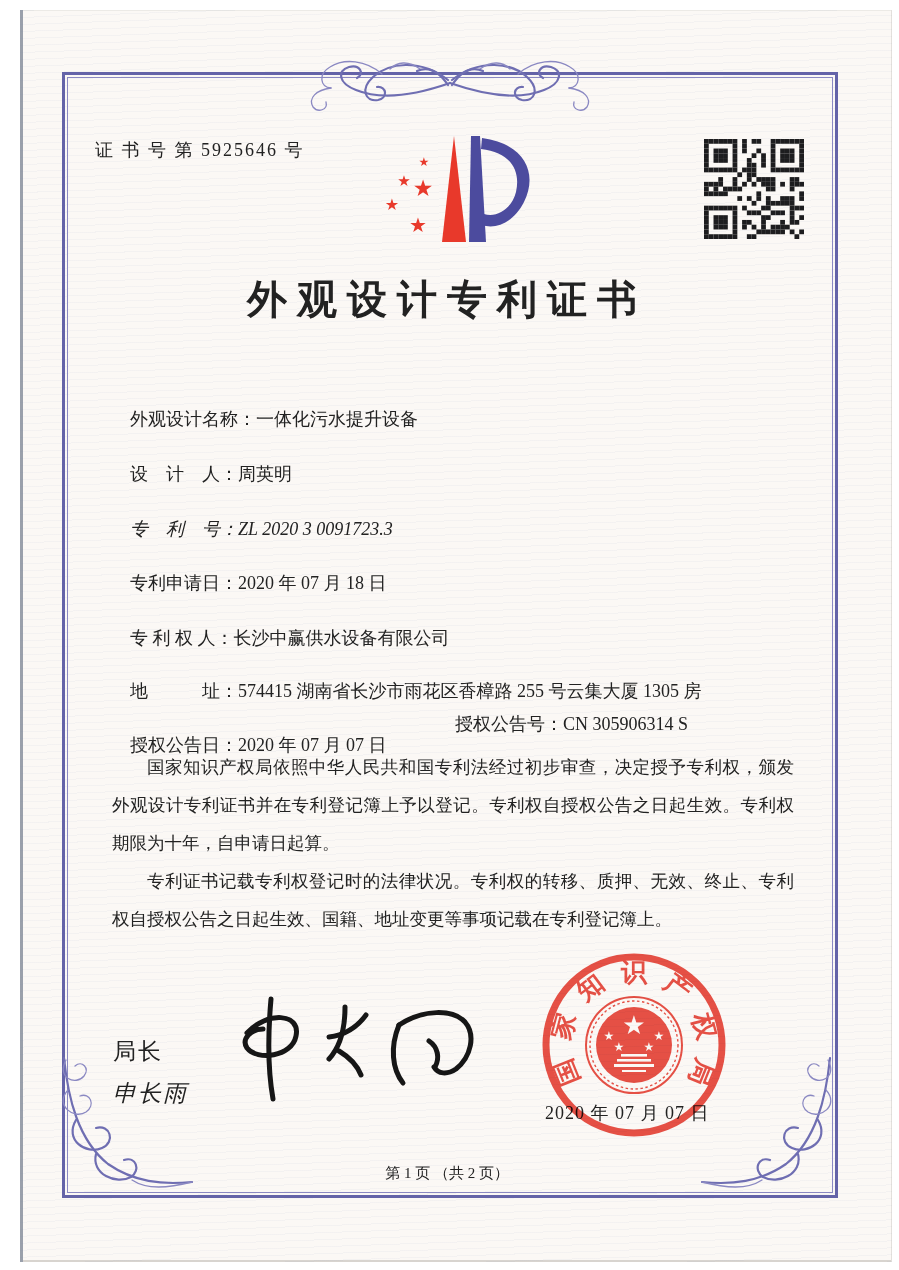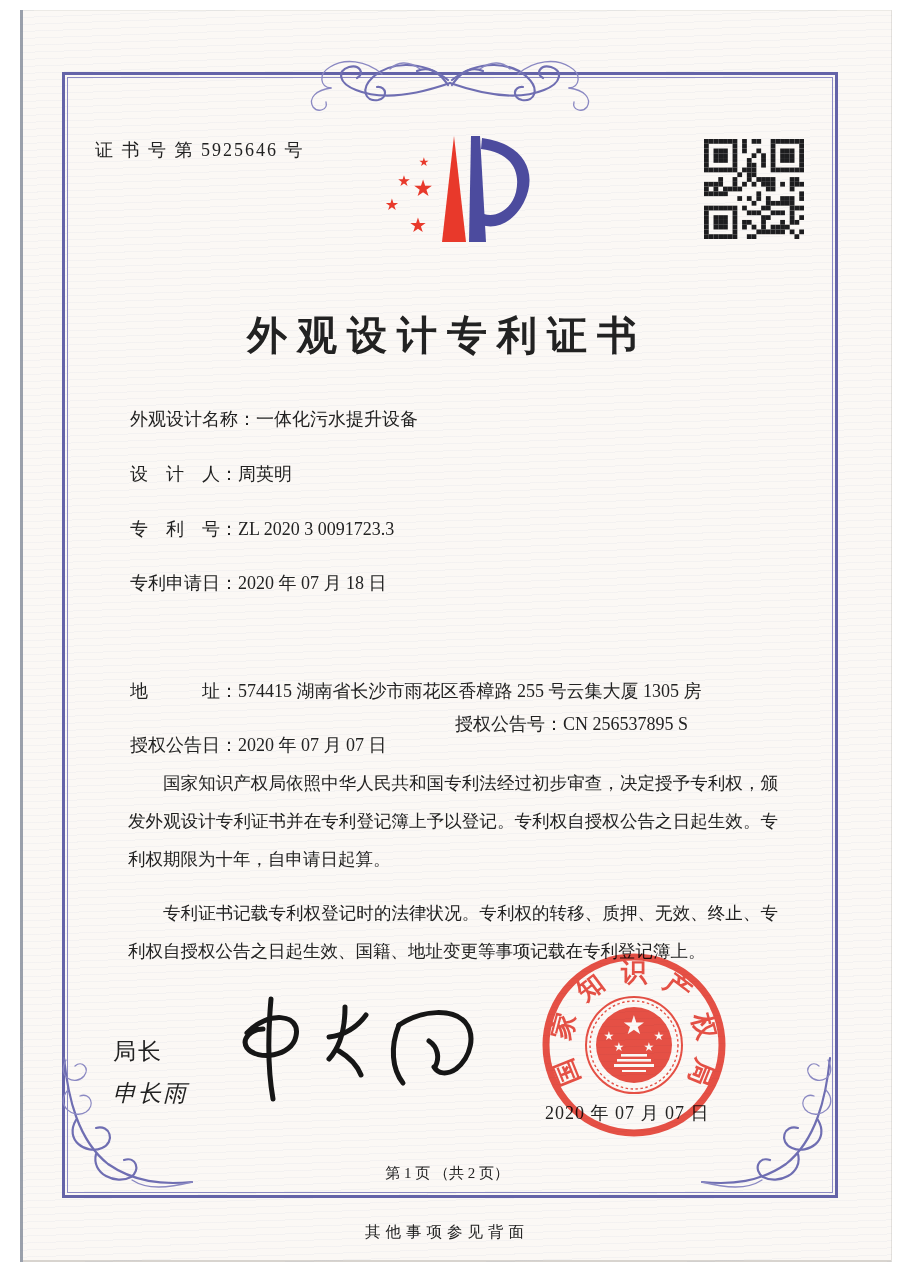--- a/index.html
+++ b/index.html
@@ -26,31 +26,31 @@
   #frame::after{
     content:"";position:absolute;inset:2px;border:1px solid #8a88c2;
   }
   .ornament{position:absolute;pointer-events:none;}
   svg .curl{fill:none;stroke:#6f6eb2;stroke-width:2.2;stroke-linecap:round;}
   svg .curl-thin{fill:none;stroke:#8a88c2;stroke-width:1.3;stroke-linecap:round;}
 
   .cert-no{position:absolute;left:95px;top:138px;font-size:18px;letter-spacing:2px;white-space:pre;}
   .title{
     position:absolute;left:62px;top:272px;width:770px;text-align:center;
-    font-size:40px;font-weight:bold;letter-spacing:10px;white-space:pre;margin-top:36px;
+    font-size:40px;font-weight:bold;letter-spacing:10px;white-space:pre;
   }
   .field-row{position:absolute;left:112px;font-size:18px;white-space:pre;width:700px;}
   .field-label{display:inline-block;}
   .field-value{display:inline;}
   .dual-second{position:absolute;left:343px;top:0;white-space:pre;}
   .paragraphs{
     position:absolute;left:112px;top:748px;width:682px;
     font-size:17.5px;line-height:38px;text-align:justify;
   }
-  .paragraphs p{margin:16px;text-indent:2em;}
+  .paragraphs p{margin:0;text-indent:2em;}
   .officer{position:absolute;left:113px;font-size:23px;letter-spacing:2px;}
   .page-info{position:absolute;left:62px;top:1164px;width:770px;text-align:center;font-size:15px;white-space:pre;}
   .back-note{position:absolute;left:62px;top:1222px;width:770px;text-align:center;font-size:15.5px;letter-spacing:5px;}
   .seal-date{position:absolute;left:545px;top:1101px;font-size:18px;letter-spacing:1px;white-space:pre;z-index:1;}
   #seal{position:absolute;left:522px;top:948px;z-index:2;opacity:0.88;mix-blend-mode:multiply;}
   #seal text{font-family:"Liberation Serif","DejaVu Serif",serif;}
   #signature{position:absolute;left:233px;top:993px;}
   #qr{position:absolute;left:704px;top:139px;}
   #logo{position:absolute;left:374px;top:130px;}
 </style>
@@ -332,32 +332,35 @@
     </svg>
 
   <div class="title">外观设计专利证书</div>
 
   <div class="field-row" style="top:441px;">
     <span class="field-label">设　计　人：</span><span class="field-value">周英明</span>
   </div>
   <div class="field-row" style="top:386px;">
     <span class="field-label">外观设计名称：</span><span class="field-value">一体化污水提升设备</span>
   </div>
-  <div class="field-row" style="top:496px;">
+  <div class="field-row" style="top:496px;font-style:italic;">
     <span class="field-label">专　利　号：</span><span class="field-value">ZL 2020 3 0091723.3</span>
   </div>
   <div class="field-row" style="top:550px;">
     <span class="field-label">专利申请日：</span><span class="field-value">2020 年 07 月 18 日</span>
   </div>
+  <div class="field-row" style="top:605px;">
+    <span class="field-label">专 利 权 人：</span><span class="field-value">长沙中赢供水设备有限公司</span>
+  </div>
   <div class="field-row" style="top:658px;">
     <span class="field-label">地　　　址：</span><span class="field-value">574415 湖南省长沙市雨花区香樟路 255 号云集大厦 1305 房</span>
   </div>
   <div class="field-row" style="top:712px;">
     <span class="field-label">授权公告日：</span><span class="field-value">2020 年 07 月 07 日</span>
-    <span class="dual-second"><span>授权公告号：</span><span>CN 256537895 S</span></span>
+    <span class="dual-second"><span>授权公告号：</span><span>CN 305906314 S</span></span>
   </div>
 
   <div class="paragraphs">
     <p>国家知识产权局依照中华人民共和国专利法经过初步审查，决定授予专利权，颁发外观设计专利证书并在专利登记簿上予以登记。专利权自授权公告之日起生效。专利权期限为十年，自申请日起算。</p>
     <p>专利证书记载专利权登记时的法律状况。专利权的转移、质押、无效、终止、专利权自授权公告之日起生效、国籍、地址变更等事项记载在专利登记簿上。</p>
   </div>
 
   <div class="officer" style="top:1036px;">局长</div>
   <div class="officer" style="top:1078px;font-style:italic;">申长雨</div>
 
@@ -399,14 +402,13 @@
       <rect x="99" y="106" width="26" height="2.6" fill="#ffffff"></rect>
       <rect x="95" y="111" width="34" height="2.6" fill="#ffffff"></rect>
       <rect x="92" y="116" width="40" height="3" fill="#ffffff"></rect>
       <rect x="100" y="122" width="24" height="2" fill="#ffffff"></rect>
     </g>
   </svg>
 
   <div class="seal-date">2020 年 07 月 07 日</div>
 
   <div class="page-info">第 1 页 （共 2 页）</div>
-  <div class="back-note">其他事项参见背面</div>
 </div>
 
 </body></html>

